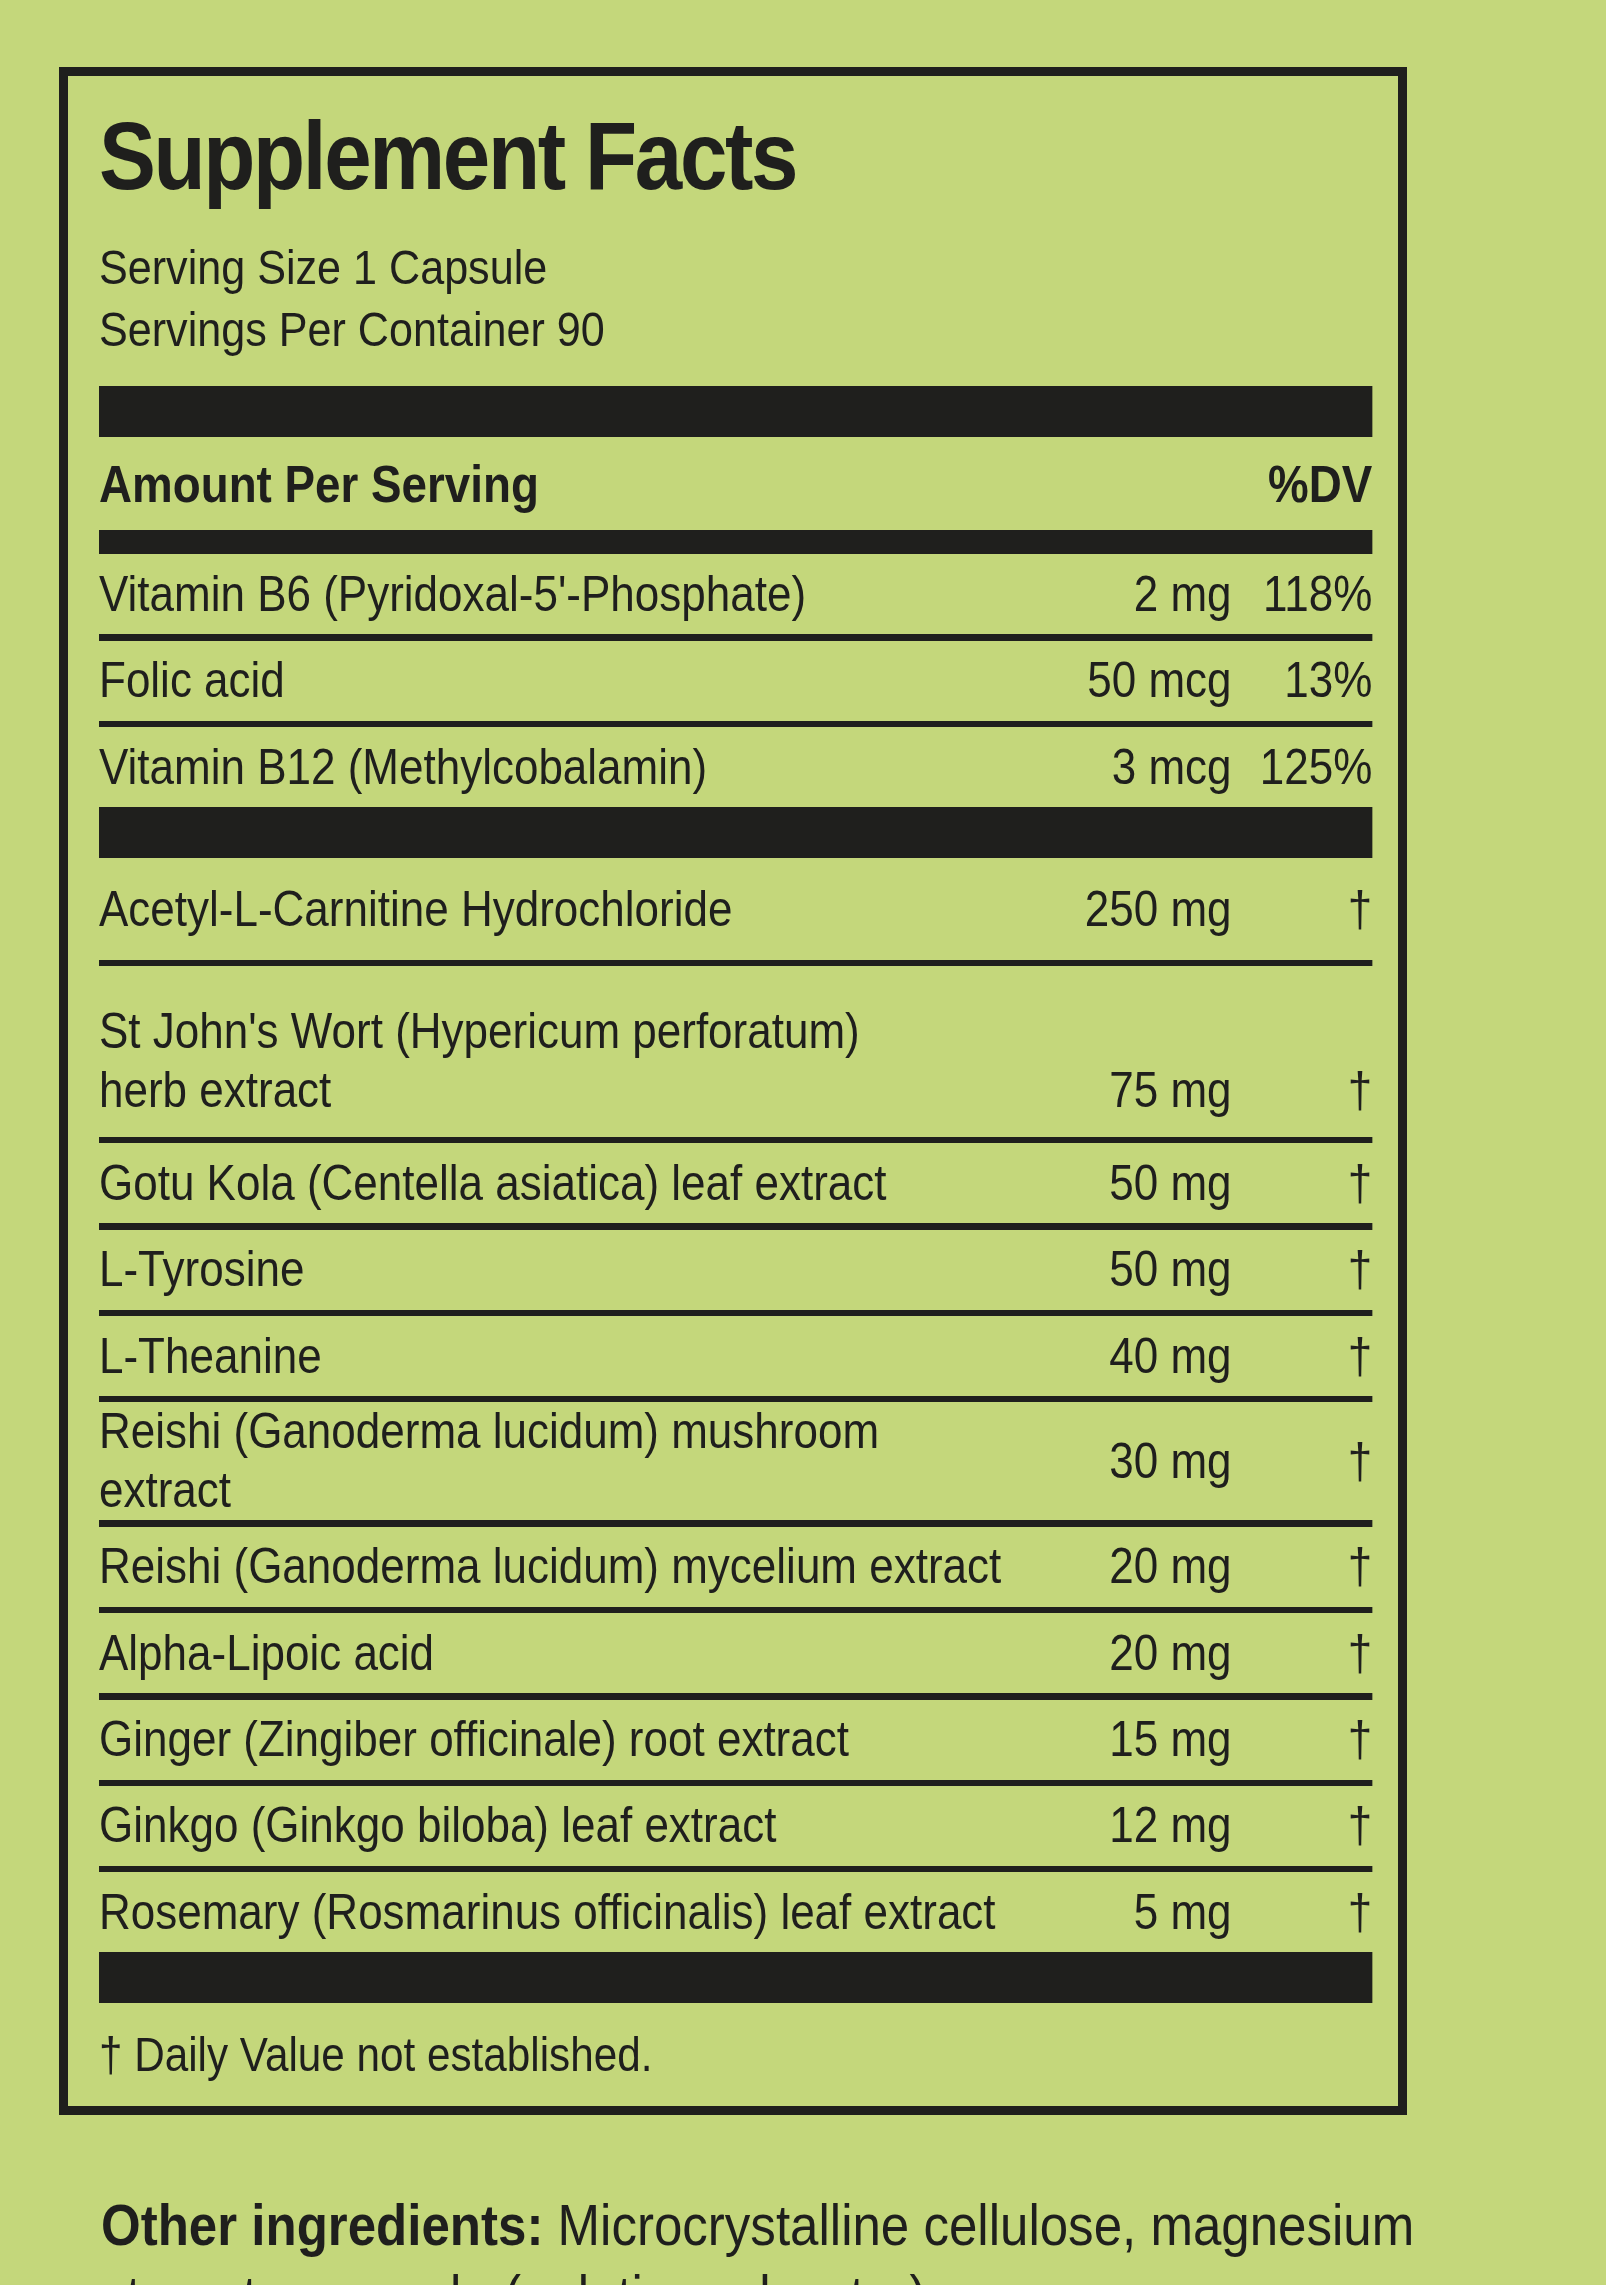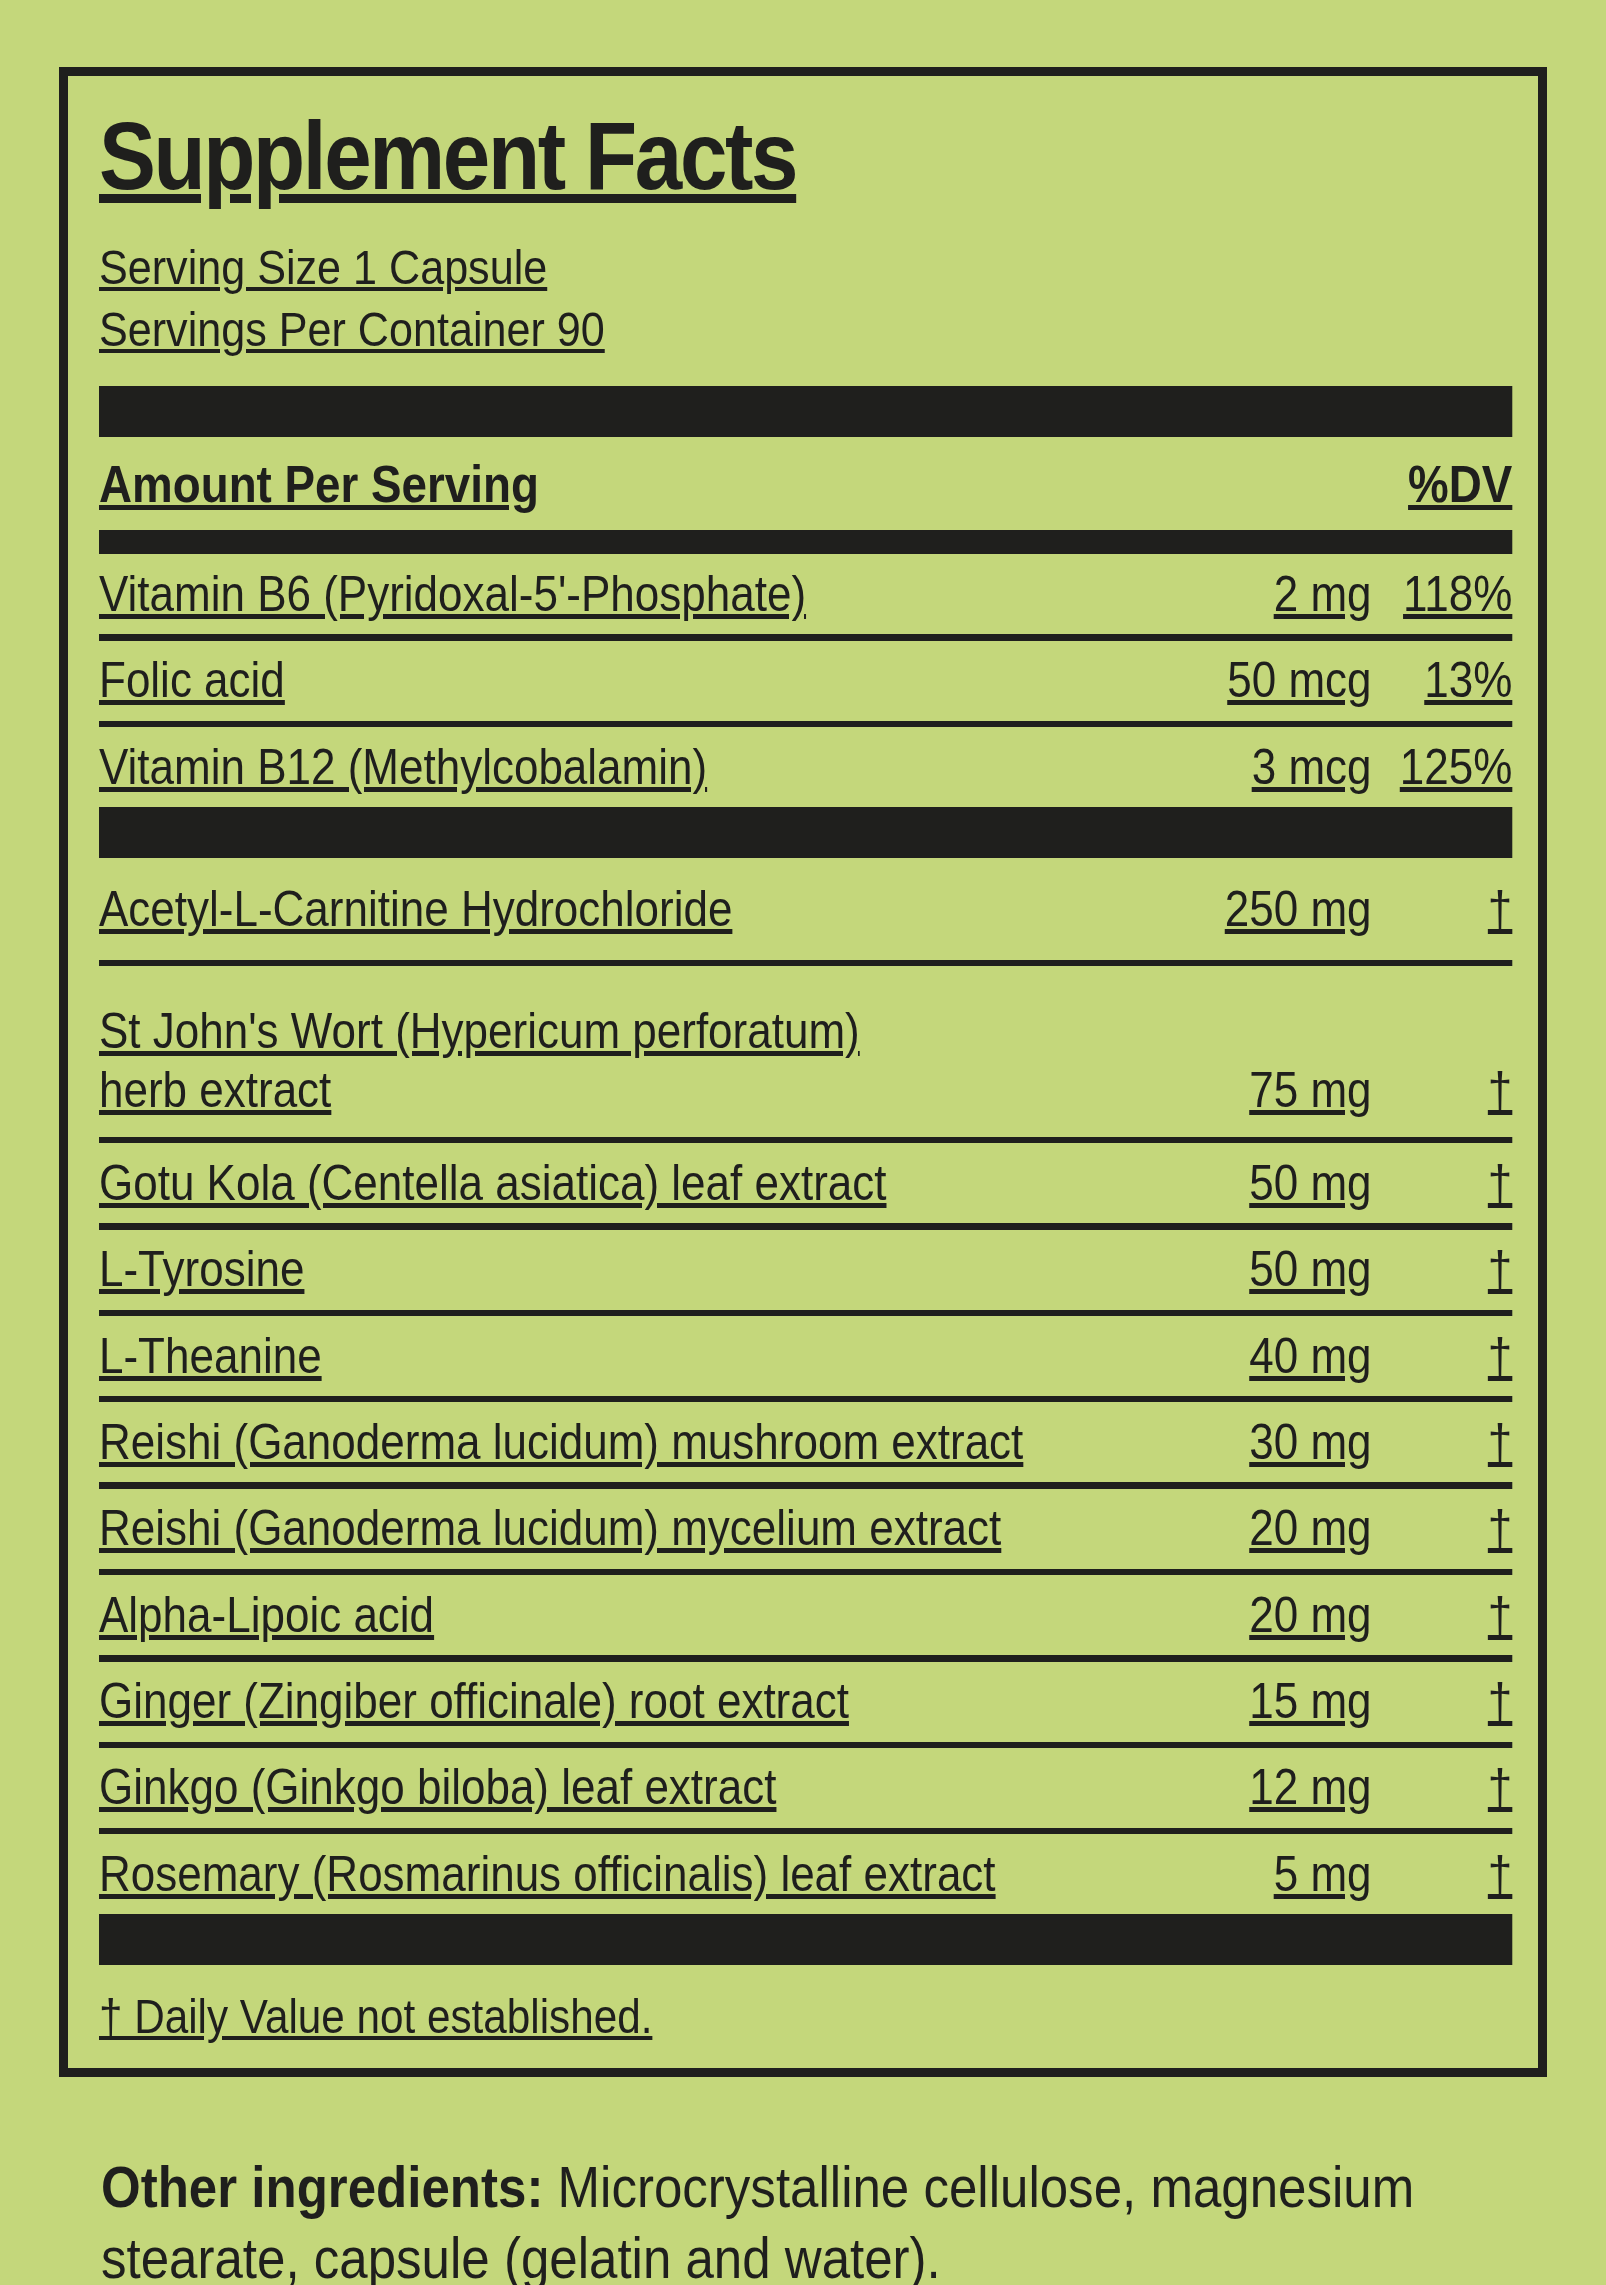--- a/index.html
+++ b/index.html
@@ -10,25 +10,24 @@
     width: 1606px;
     height: 2285px;
     background: #c4d77b;
     color: #1f1f1d;
     overflow: hidden;
   }
 
   .label-box {
     box-sizing: border-box;
     margin: 67px 0 12px 59px;
-    width: 1488px;
+    width: 1348px;
     border: 9.1px solid #1f1f1d;
     padding: 24px 25.6px 11px 31px;
     background: #c4d77b;
-    text-decoration: underline;
   }
 
   
   .squeeze {
     transform: scaleX(0.88);
     transform-origin: left top;
     width: 113.63%;
   }
 
   .title {

